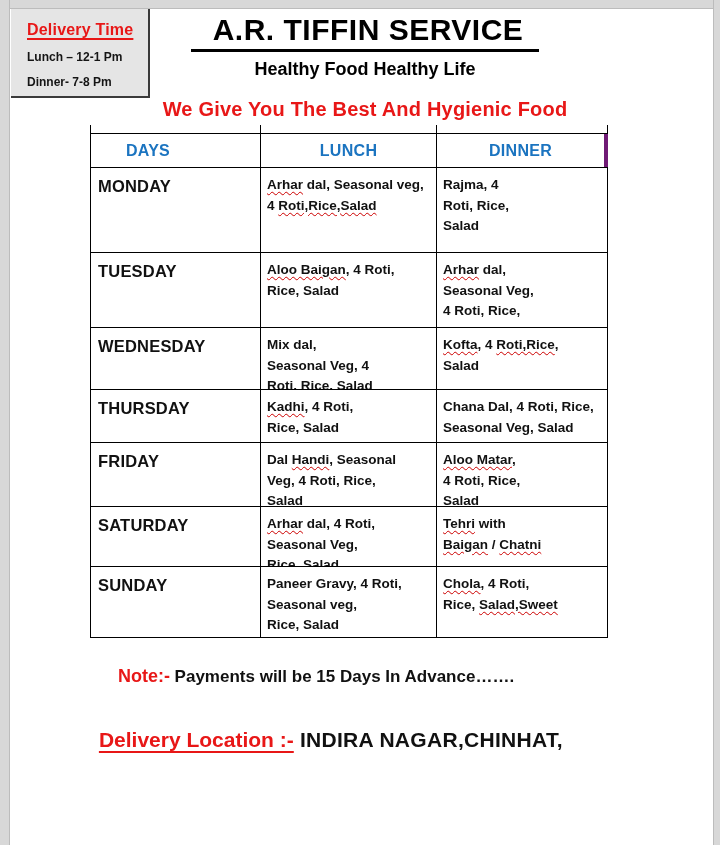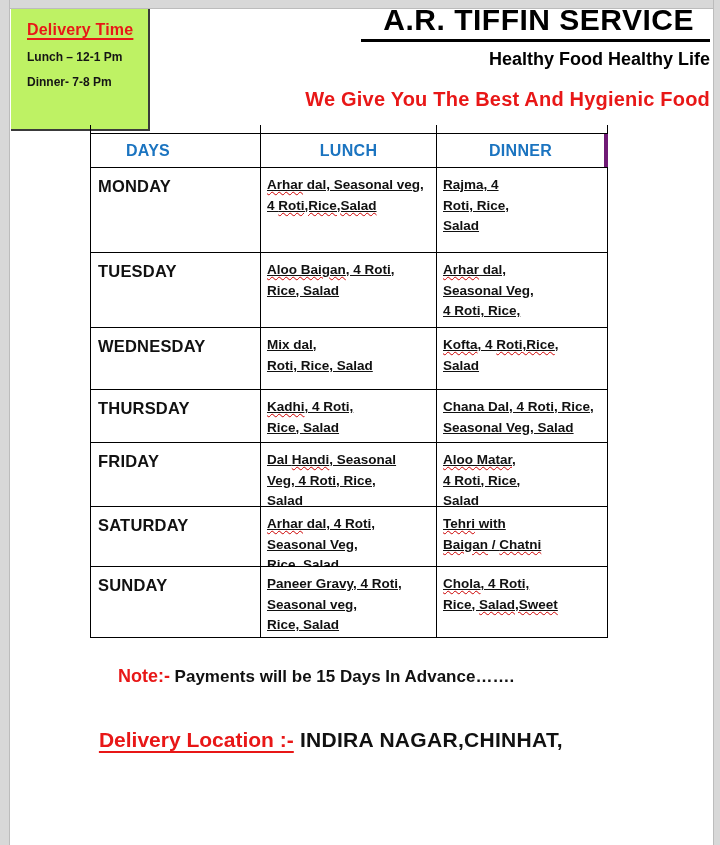--- a/index.html
+++ b/index.html
@@ -7,32 +7,32 @@
   body {
     position:relative; background:#ffffff; overflow:hidden;
     font-family:"Liberation Sans","DejaVu Sans",sans-serif; color:#111;
   }
   .edge-top{position:absolute;left:0;top:0;width:720px;height:9px;background:#d8d8d8;border-bottom:1px solid #bcbcbc;}
   .edge-left{position:absolute;left:0;top:0;width:10px;height:845px;background:#d8d8d8;border-right:1px solid #bcbcbc;}
   .edge-right{position:absolute;right:0;top:0;width:7px;height:845px;background:#d8d8d8;border-left:1px solid #bcbcbc;}
 
   
   .dt-box{
-    position:absolute;left:11px;top:9px;width:139px;height:122px;background:#bef264;
+    position:absolute;left:11px;top:9px;width:139px;height:89px;background:#e5e5e5;
     border-right:2px solid #3a3a3a;border-bottom:2px solid #3a3a3a;
     padding:12px 0 0 16px;
   }
   .dt-title{
     color:#e81717;font-weight:bold;font-size:16px;letter-spacing:.2px;
     text-decoration:underline;text-decoration-color:#e81717;text-decoration-thickness:2px;text-underline-offset:3px;
   }
   .dt-line{font-weight:bold;font-size:12px;margin-top:11px;color:#151515;}
 
   
-  .header-center{position:absolute;left:20px;top:3px;width:690px;text-align:right;}
+  .header-center{position:absolute;left:20px;top:13px;width:690px;text-align:center;}
   .main-title{
     display:inline-block;font-size:30px;font-weight:bold;letter-spacing:.5px;color:#000;
     border-bottom:3px solid #000;padding:0 16px 3px 22px;line-height:33px;
   }
   .subtitle{margin-top:7px;font-size:18px;font-weight:bold;color:#000;}
   .tagline{margin-top:18px;font-size:20px;font-weight:bold;color:#e81717;letter-spacing:.2px;}
 
   
   .menu-table{position:absolute;left:90px;top:125px;width:518px;}
   .stub-row,.t-row,.th-row{display:flex;}
@@ -45,21 +45,21 @@
     border-left:1px solid #000;display:flex;align-items:center;justify-content:center;
     color:#1b74c0;font-weight:bold;font-size:16px;letter-spacing:.3px;
   }
   .th:last-child{border-right:4px solid #701a75;}
   .th.c1{padding-right:55px;}
   .t-row{border-bottom:1px solid #000;}
   .cell{border-left:1px solid #000;overflow:hidden;}
   .cell:last-child{border-right:1px solid #000;}
   .day-cell{font-size:16.5px;font-weight:bold;padding:9px 2px 0 7px;letter-spacing:.2px;}
   .menu-cell{font-size:13.5px;font-weight:bold;padding:7px 1px 0 6px;line-height:20.5px;}
-  .cell-line{white-space:pre;text-decoration:underline;}
+  .cell-line{white-space:pre;}
   .wavy{
     text-decoration:underline;text-decoration-style:wavy;text-decoration-color:#cc0000;
     text-decoration-thickness:1px;text-underline-offset:2px;
   }
 
   
   .note-line{position:absolute;left:109px;top:648px;white-space:pre-wrap;font-weight:bold;}
   .note-label{color:#e81717;font-size:18px;}
   .note-text{color:#111;font-size:17px;}
   .loc-block{position:absolute;left:90px;top:684px;line-height:37px;font-weight:bold;white-space:pre-wrap;}
@@ -124,20 +124,21 @@
           <div class="cell-line"><span class="wavy">Arhar</span><span> dal,</span></div>
           <div class="cell-line"><span>Seasonal Veg,</span></div>
           <div class="cell-line"><span>4 Roti, Rice,</span></div>
           <div class="cell-line"><span>Salad</span></div>
         </div>
       </div>
       <div class="t-row" style="height: 62px;">
         <div class="cell day-cell c1">WEDNESDAY</div>
         <div class="cell menu-cell c2">
           <div class="cell-line"><span>Mix dal,</span></div>
+          <div class="cell-line"><span>Seasonal Veg, 4</span></div>
           <div class="cell-line"><span>Roti, Rice, Salad</span></div>
         </div>
         <div class="cell menu-cell c3">
           <div class="cell-line"><span class="wavy">Kofta</span><span>, 4 </span><span class="wavy">Roti,Rice</span><span>,</span></div>
           <div class="cell-line"><span>Salad</span></div>
         </div>
       </div>
       <div class="t-row" style="height: 53px;">
         <div class="cell day-cell c1">THURSDAY</div>
         <div class="cell menu-cell c2">

